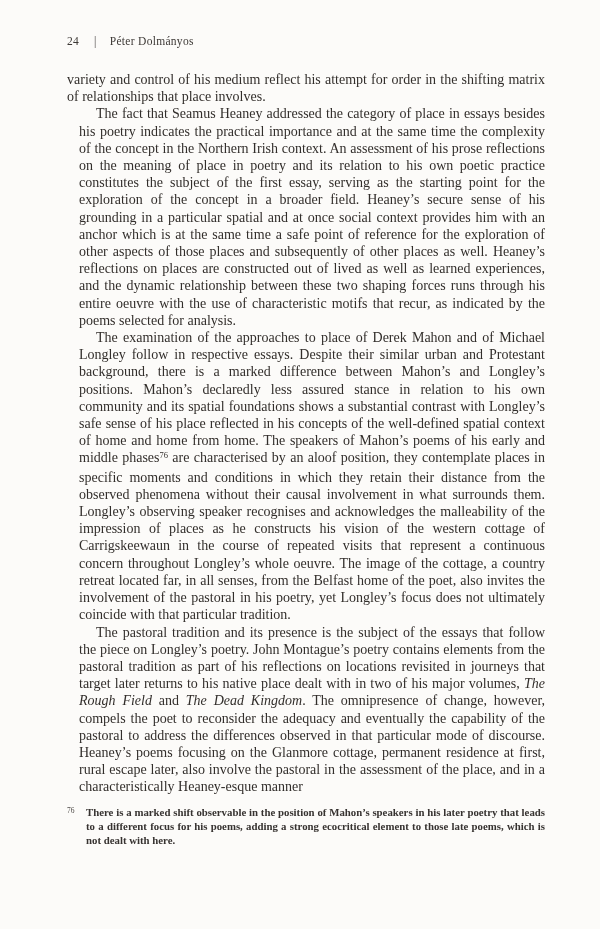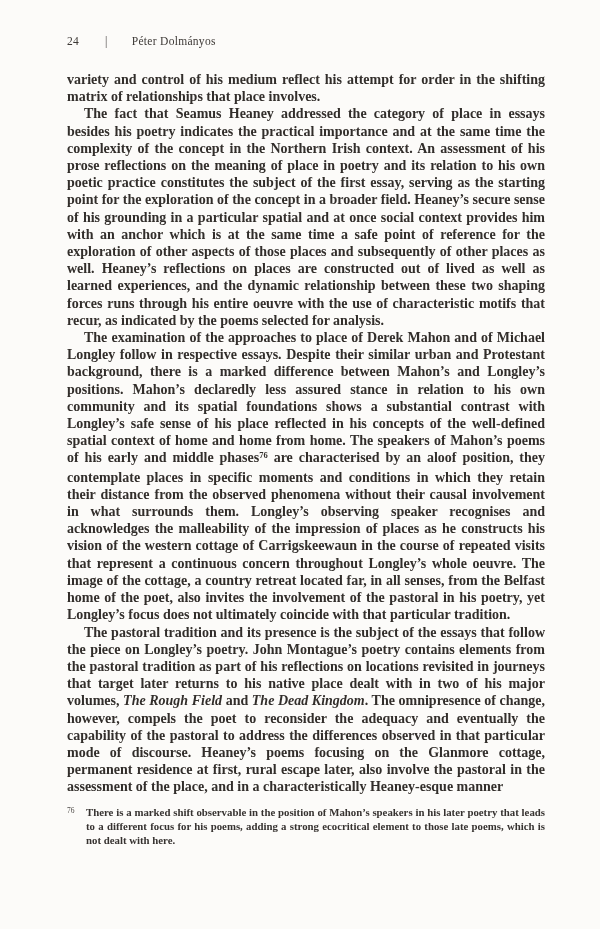--- a/index.html
+++ b/index.html
@@ -16,43 +16,42 @@
   .running-header {
     position: absolute;
     top: 35px;
     left: 67px;
     right: 55px;
     font-size: 11.5px;
     letter-spacing: 0.3px;
     color: #3c3835;
     display: flex;
     align-items: baseline;
-    gap: 11px;
+    gap: 0;
   }
   .running-header .pagenum { display: inline-block; }
   .running-header .sep {
     display: inline-block;
     margin: 0 13px 0 15px;
     color: #4a4643;
     font-weight: 400;
   }
   .body-text {
     position: absolute;
     top: 71px;
     left: 67px;
     width: 478px;
     font-size: 14px;
     line-height: 17.2px;
     text-align: justify;
     hyphens: auto;
-    font-weight: bold;
     -webkit-hyphens: auto;
   }
   .body-text p { margin: 0; padding: 0; }
-  .body-text p.indent { text-indent: 17px; }
+  .body-text p.indent { text-indent: 17px; margin-left: 12px; }
   .run-italic { font-style: italic; }
   .run-sup {
     font-size: 8.5px;
     vertical-align: baseline;
     position: relative;
     top: -4.5px;
     letter-spacing: 0;
   }
   .footnote {
     position: absolute;

